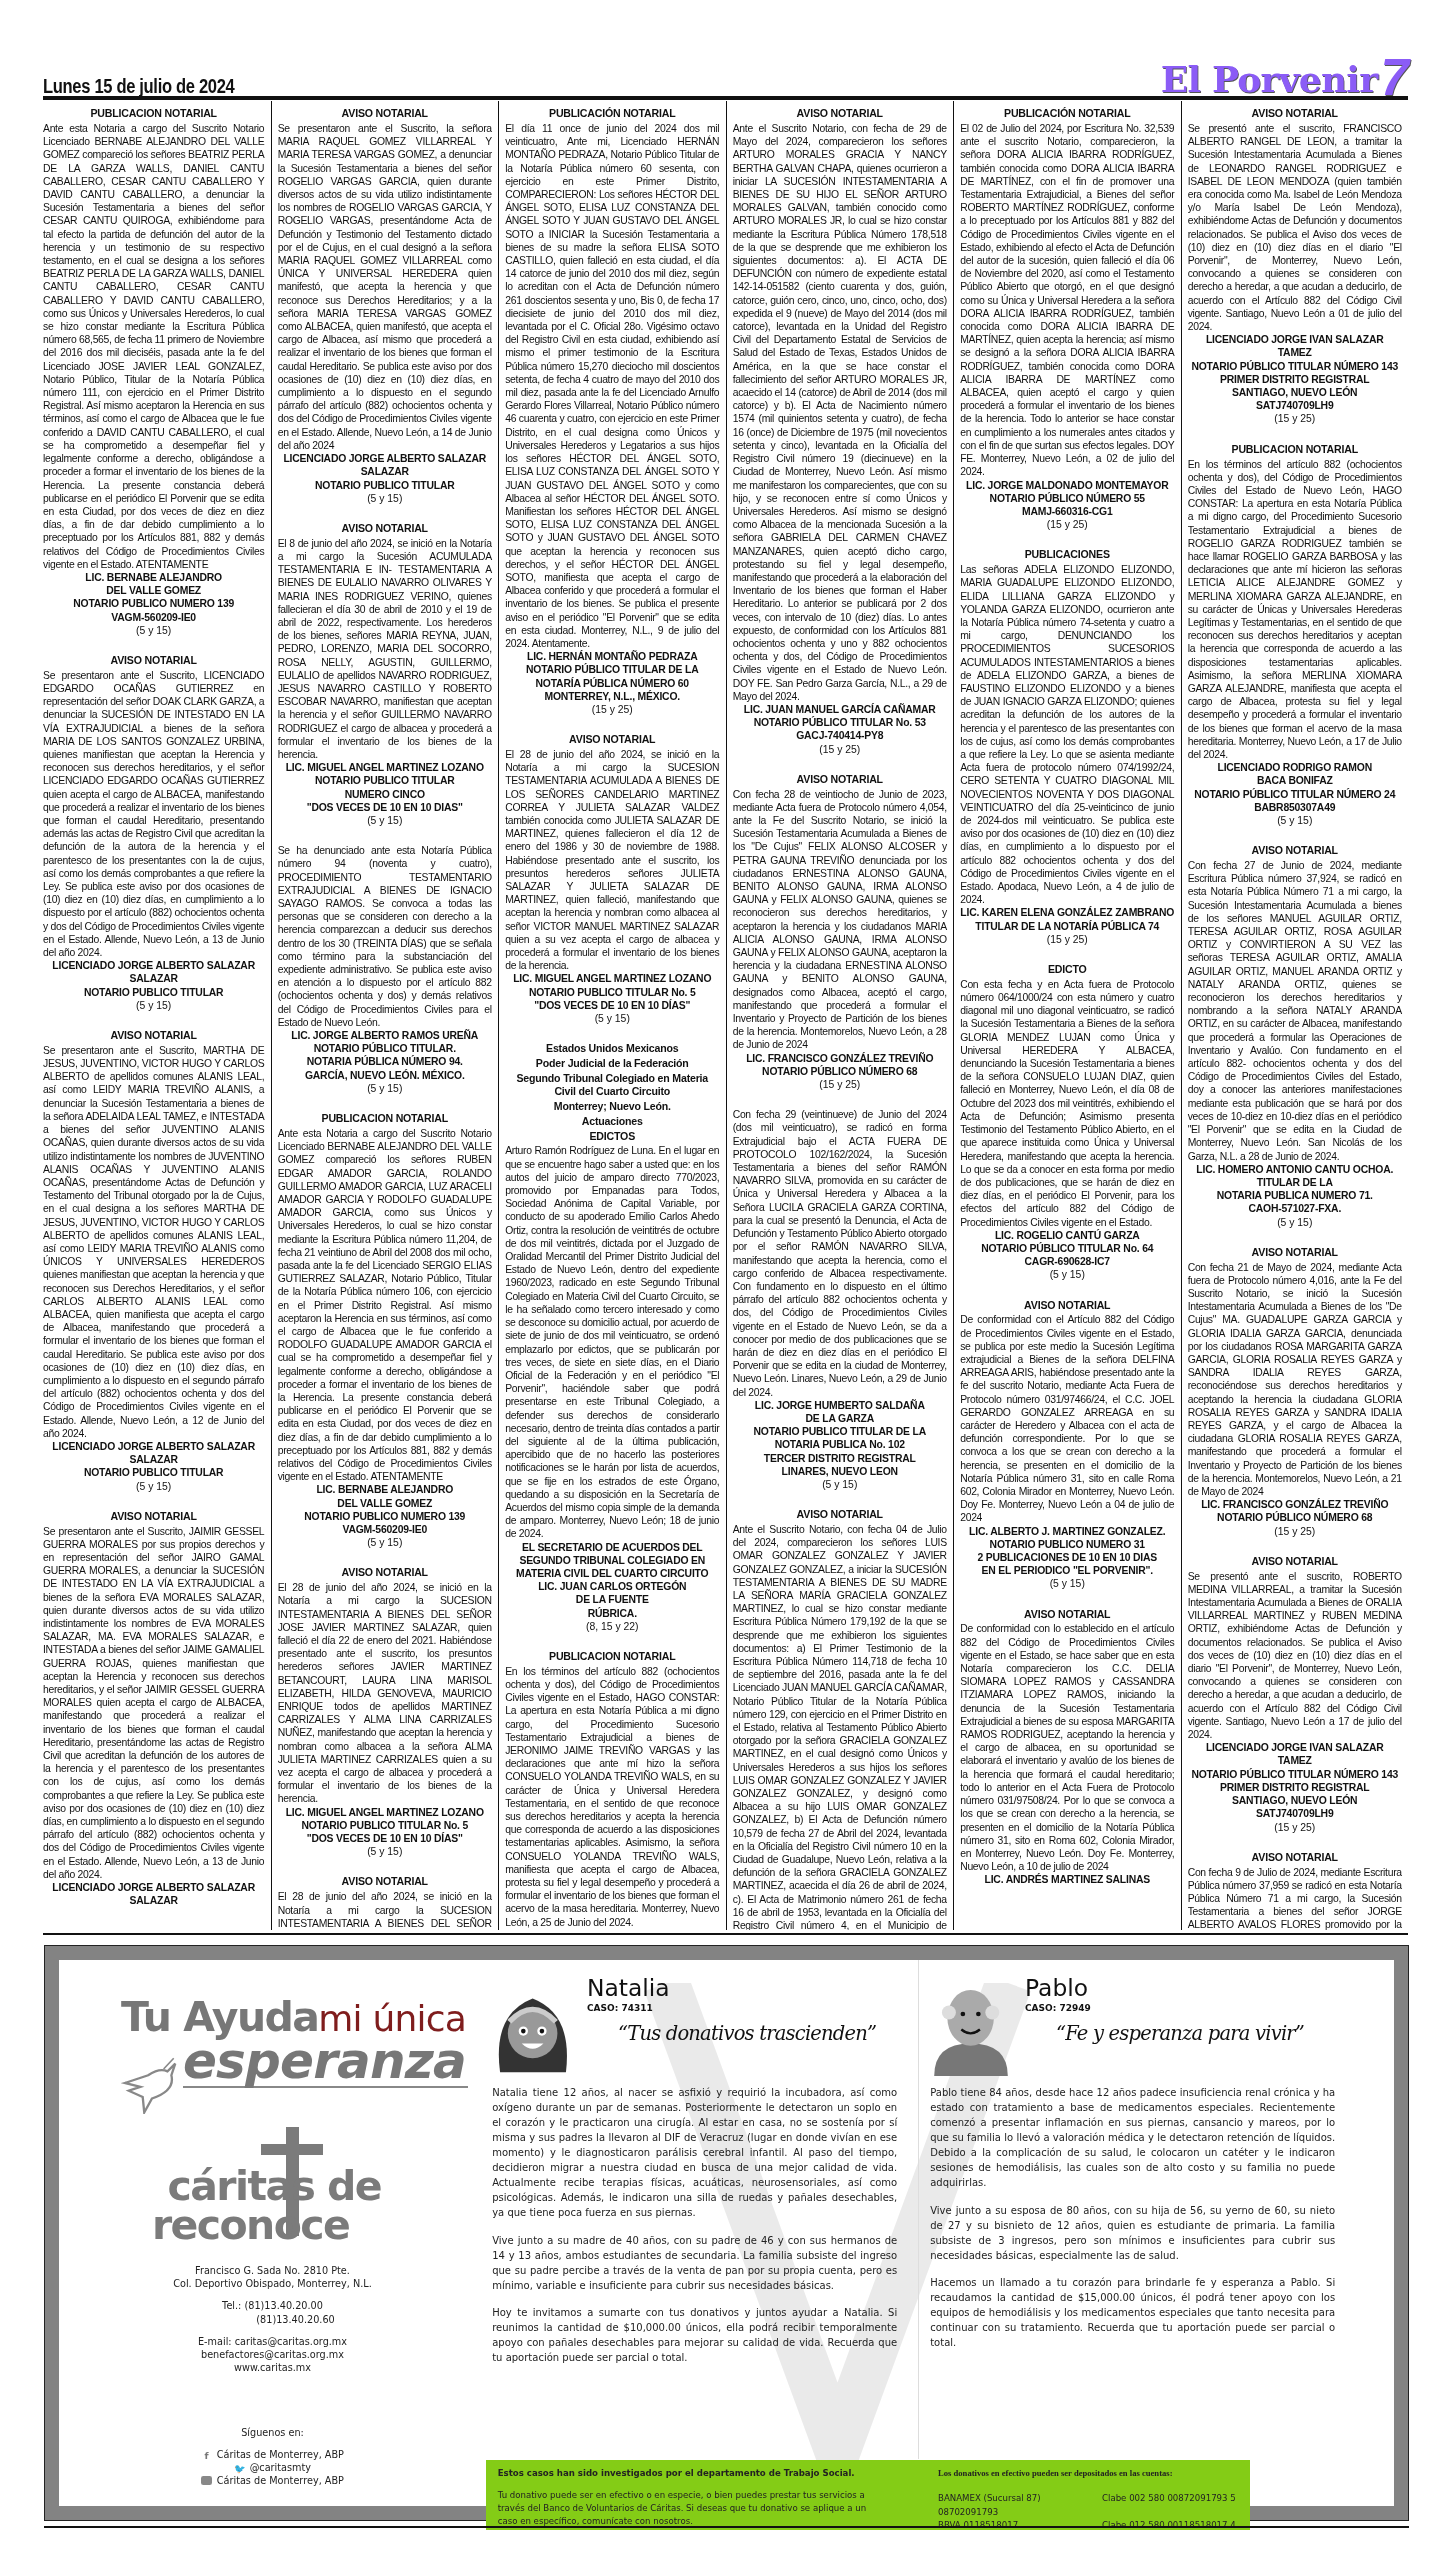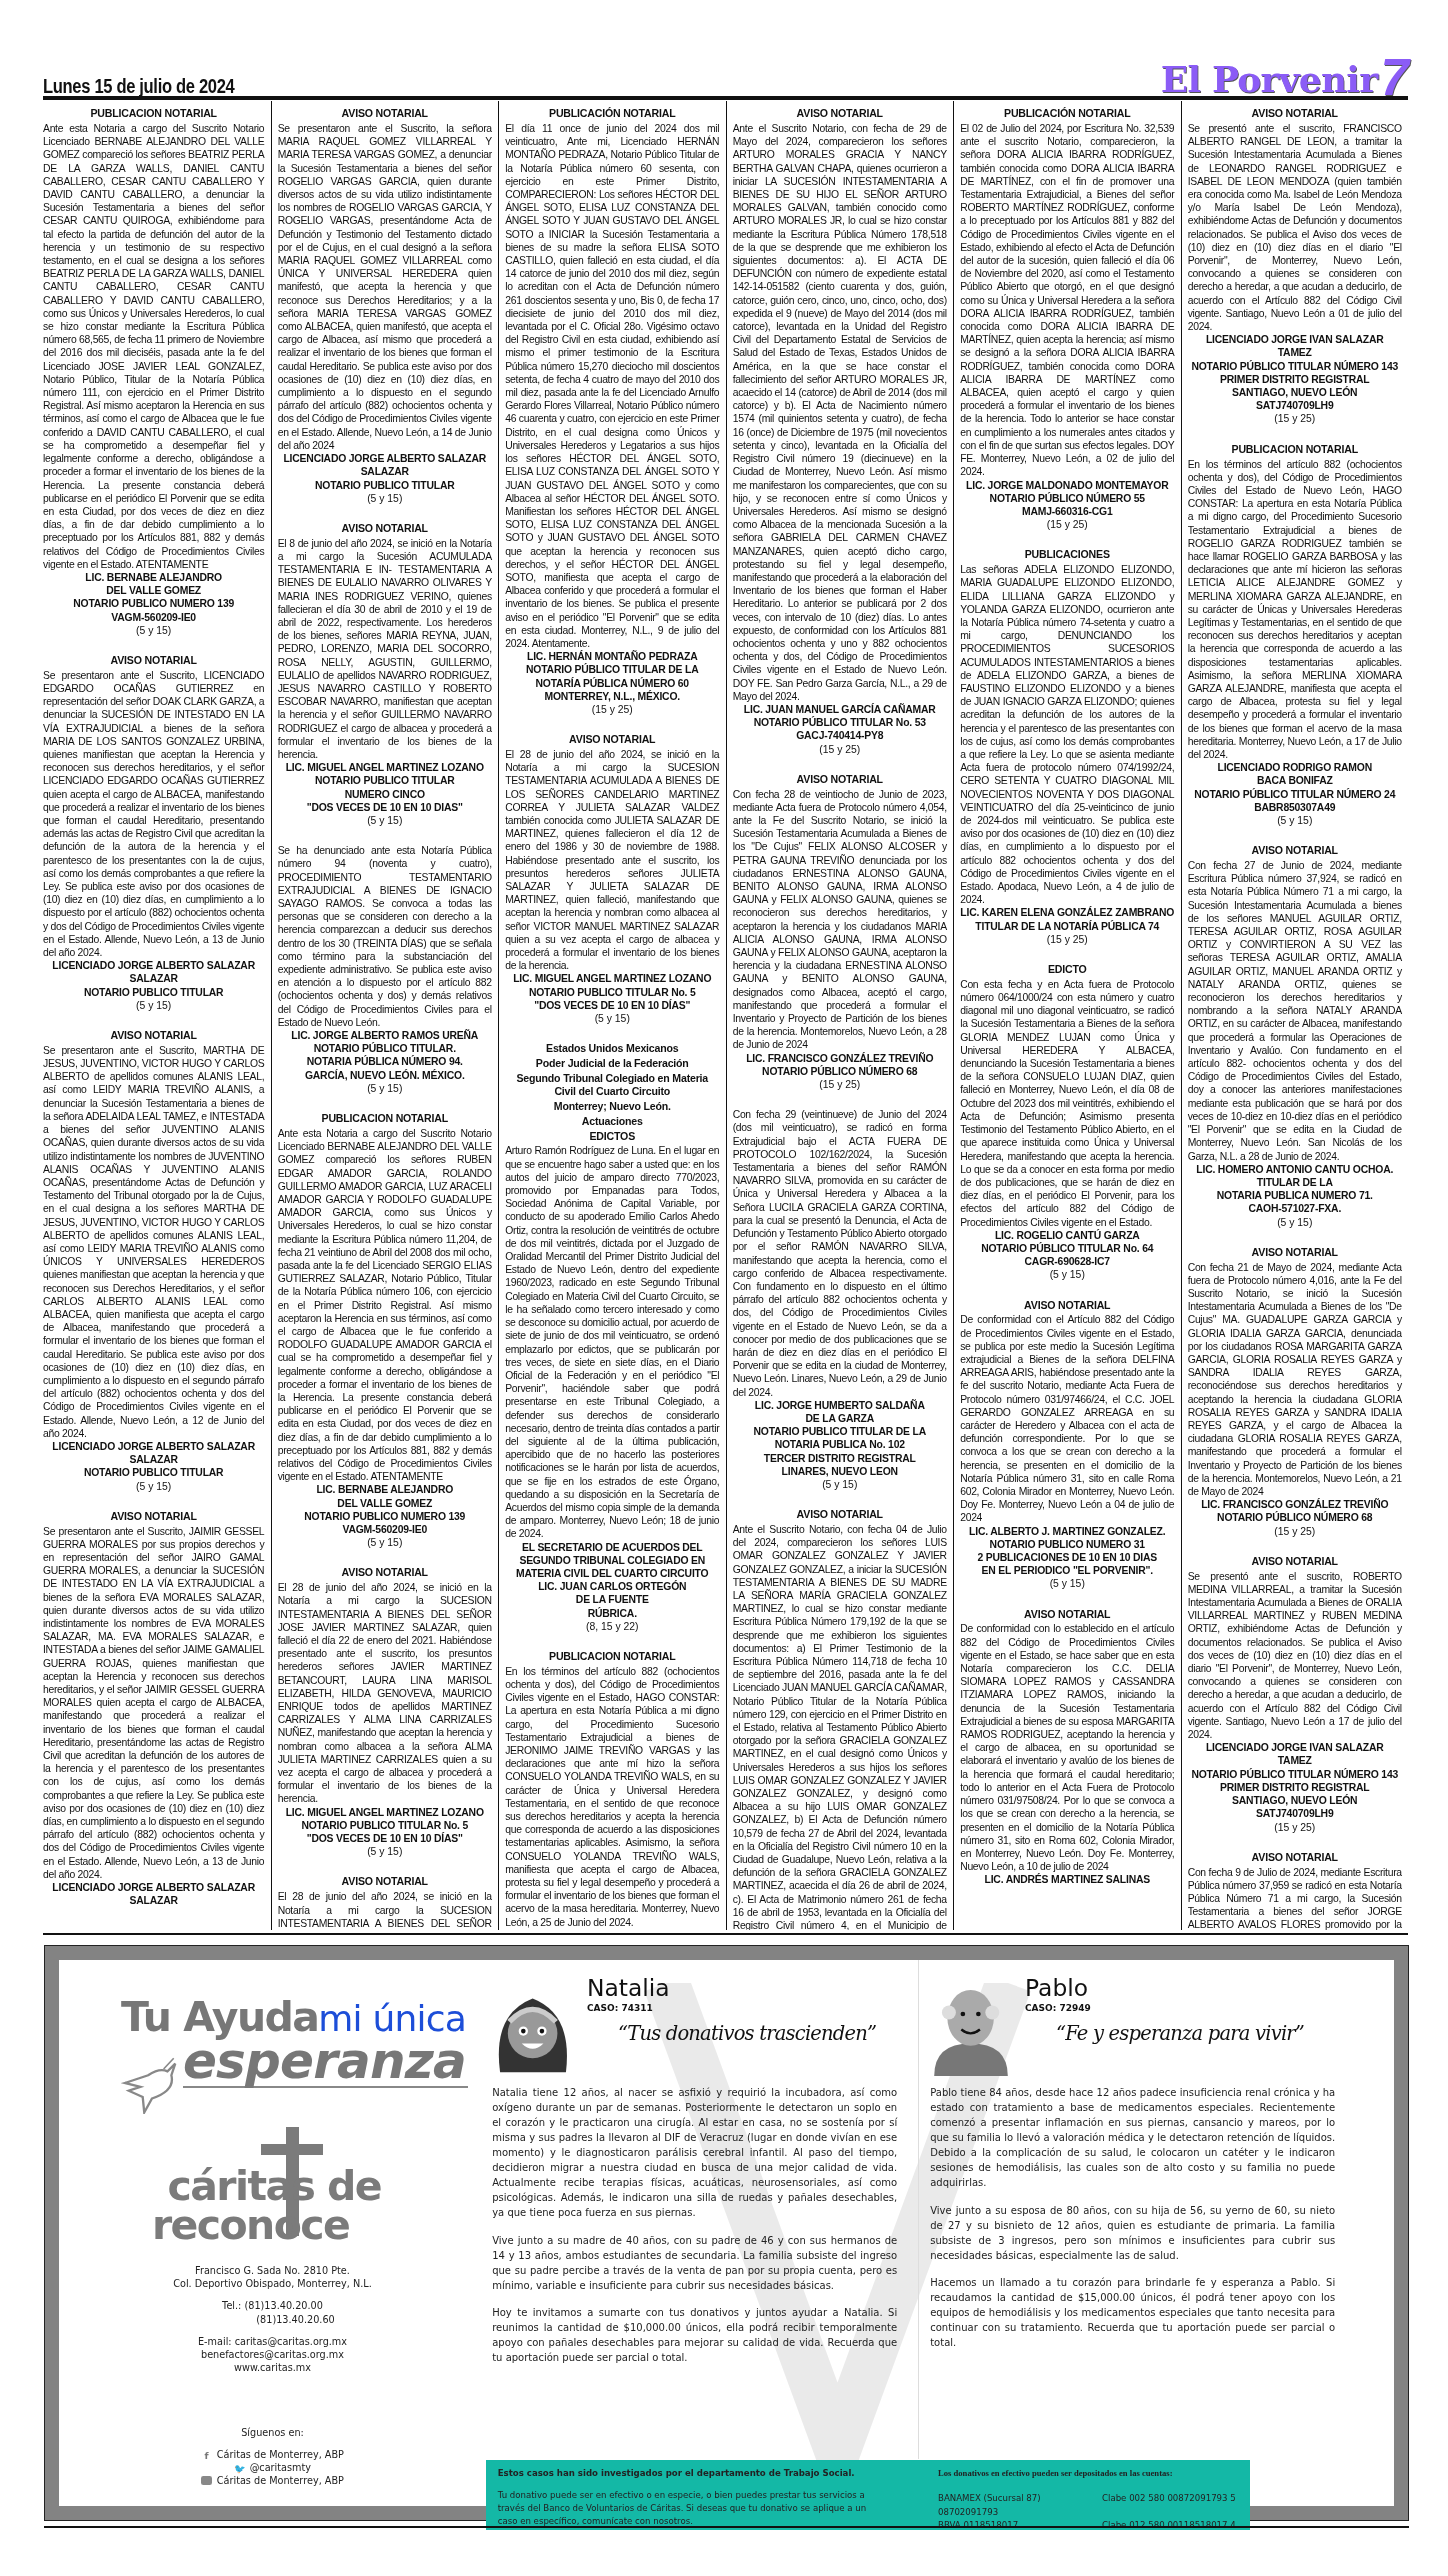--- a/index.html
+++ b/index.html
@@ -17,21 +17,21 @@
   .notice p{margin:0;font-size:10.4px;line-height:1.27;text-align:justify;letter-spacing:-0.3px;font-family:"Liberation Sans",sans-serif;transform:scaleX(1);}
   .notice .sig{text-align:center;font-weight:bold;font-size:10.4px;line-height:1.27;letter-spacing:-0.2px;}
   .notice .pub{text-align:center;font-weight:normal;font-size:10.4px;line-height:1.27;}
   .bottomline{position:absolute;left:43px;top:1933px;width:1365px;height:2.3px;background:#111;}
   
   .ad{position:absolute;left:44px;top:1945px;width:1365px;height:576px;background:#838383;border:1.6px solid #222;box-sizing:border-box;}
   .ad-inner{position:absolute;left:14px;top:14px;right:14px;bottom:14px;background:#fff;}
   .ad-left{position:absolute;left:0;top:0;width:427px;height:100%;}
   .tagline{position:absolute;left:62px;top:33px;font-family:"DejaVu Sans",sans-serif;color:#777;}
   .tagline .l1{font-size:41px;font-weight:bold;letter-spacing:-1.6px;}
-  .tagline .l1 .thin{font-weight:normal;color:#1d4ed8;font-size:36px;letter-spacing:-0.8px;}
+  .tagline .l1 .thin{font-weight:normal;color:#7f1d1d;font-size:36px;letter-spacing:-0.8px;}
   .tagline .l2{font-size:50px;font-weight:bold;font-style:italic;margin-left:62px;margin-top:-4.7px;letter-spacing:-0.8px;border-bottom:2.3px solid #888;display:inline-block;padding-right:1.6px;line-height:1;}
   .dove{position:absolute;left:62px;top:92px;width:62px;height:62px;}
   .caritas-logo{position:absolute;left:93px;top:167px;width:234px;height:125px;font-family:"DejaVu Sans",sans-serif;font-weight:bold;color:#7b7b7b;}
   .caritas-logo .cross-v{position:absolute;left:134px;top:0;width:12.5px;height:109px;background:#7b7b7b;}
   .caritas-logo .cross-h{position:absolute;left:109px;top:17px;width:62px;height:11px;background:#7b7b7b;}
   .caritas-logo .t1{position:absolute;left:15.6px;top:39px;font-size:41px;letter-spacing:-1.6px;line-height:1;}
   .caritas-logo .t2{position:absolute;left:0;top:78px;font-size:41px;letter-spacing:-1.6px;line-height:1;}
   .contact{position:absolute;left:0;width:427px;top:304px;text-align:center;font-family:"DejaVu Sans",sans-serif;font-size:9.7px;line-height:1.35;color:#222;}
   .contact .gap{height:9.3px;}
   .social{position:absolute;left:0;width:427px;top:467px;text-align:center;font-family:"DejaVu Sans",sans-serif;font-size:9.7px;color:#222;}
@@ -41,21 +41,21 @@
   .yt{background:#888;border-radius:2.3px;}
   .case{position:absolute;top:0;height:499px;font-family:"DejaVu Sans",sans-serif;}
   .case-natalia{left:427px;width:432px;border-right:0.8px solid #ddd;}
   .case-pablo{left:865px;width:440px;}
   .case .avatar{position:absolute;left:6.2px;top:23.4px;width:82px;height:93px;}
   .case .name{position:absolute;left:101px;top:17px;font-size:23.4px;font-weight:normal;line-height:1;}
   .case .caso{position:absolute;left:101px;top:43px;font-size:9px;font-weight:bold;}
   .case .quote{position:absolute;left:132px;top:62px;font-family:"DejaVu Serif",serif;font-style:italic;font-size:19.5px;letter-spacing:-0.8px;}
   .case .body{position:absolute;left:6.2px;top:125px;width:405px;font-size:10px;line-height:1.5;text-align:justify;color:#222;}
   .case .body p{margin:0 0 12.5px 0;}
-  .info-band{position:absolute;left:427px;top:500px;width:764px;height:70px;background:#14b8a6;font-family:"DejaVu Sans",sans-serif;font-size:8.6px;color:#222;}
+  .info-band{position:absolute;left:427px;top:500px;width:764px;height:70px;background:#84cc16;font-family:"DejaVu Sans",sans-serif;font-size:8.6px;color:#222;}
   .info-left{position:absolute;left:11.7px;top:7.8px;width:389px;}
   .info-left .b{font-weight:bold;margin-bottom:11px;}
   .info-left .p{line-height:1.55;}
   .info-right{position:absolute;left:452px;top:7.8px;width:421px;}
   .info-right .b{font-weight:bold;margin-bottom:14px;font-family:Liberation Serif, serif;}
   .acct{display:grid;grid-template-columns:164px 1fr;line-height:1.6;}
   .ad-bottomline{position:absolute;left:44px;top:2526px;width:1365px;height:2.3px;background:#111;}
   .watermark{position:absolute;left:545px;top:23.4px;width:467px;height:483px;opacity:0.08;}
 </style>
 </head>

